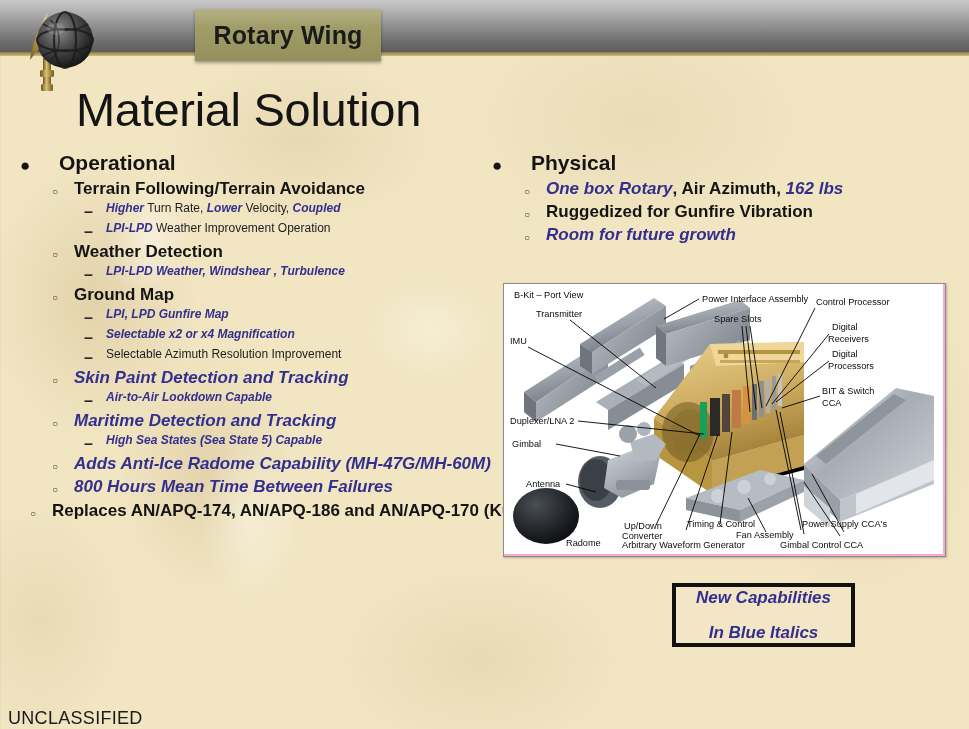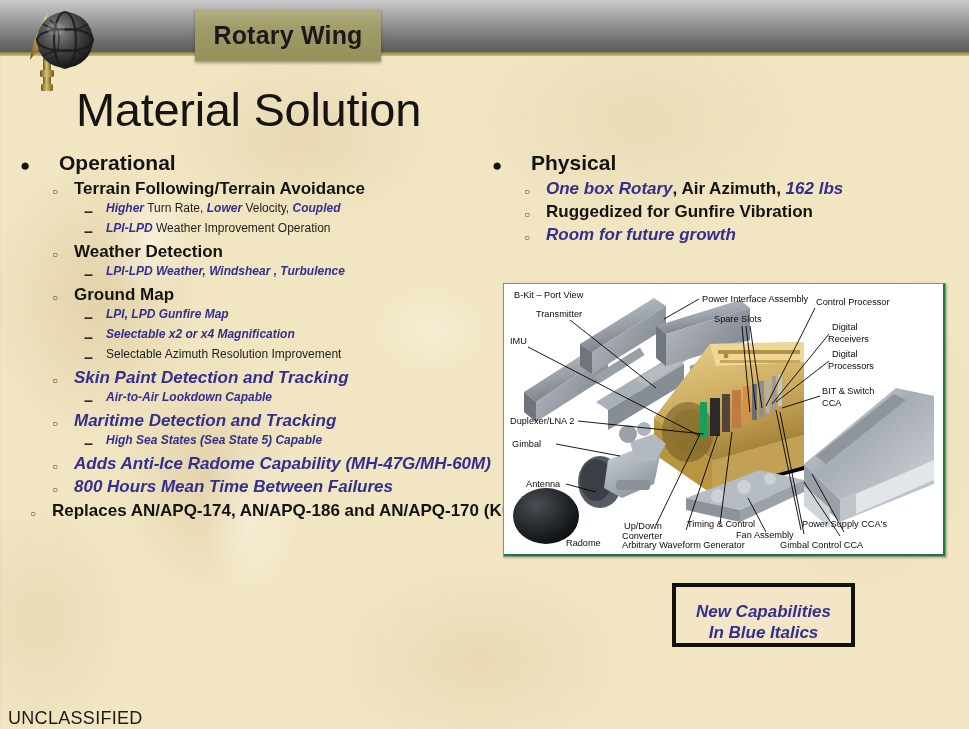--- a/index.html
+++ b/index.html
@@ -174,40 +174,40 @@
     font-weight: bold;
   }
 
   
   #diagram {
     position: absolute;
     left: 503px;
     top: 283px;
     width: 441px;
     height: 272px;
-    background: #15803d;
+    background: #f9a8d4;
     border: 1px solid #8d8d8d;
     box-shadow: 1px 1px 2px rgba(0,0,0,.25);
     overflow: hidden;
   }
   #diagram svg { display: block; }
 
   
   #legend {
     position: absolute;
     left: 672px;
     top: 583px;
     width: 175px;
     height: 56px;
     border: 4px solid #111111;
     background: rgba(243,232,202,.55);
     display: flex;
     flex-direction: column;
     align-items: center;
-    justify-content: flex-end;
+    justify-content: space-between;
   }
   .legend-line {
     font-size: 17px;
     font-style: italic;
     font-weight: bold;
     color: #332f8e;
     line-height: 1.25;
     white-space: nowrap;
   }
 

